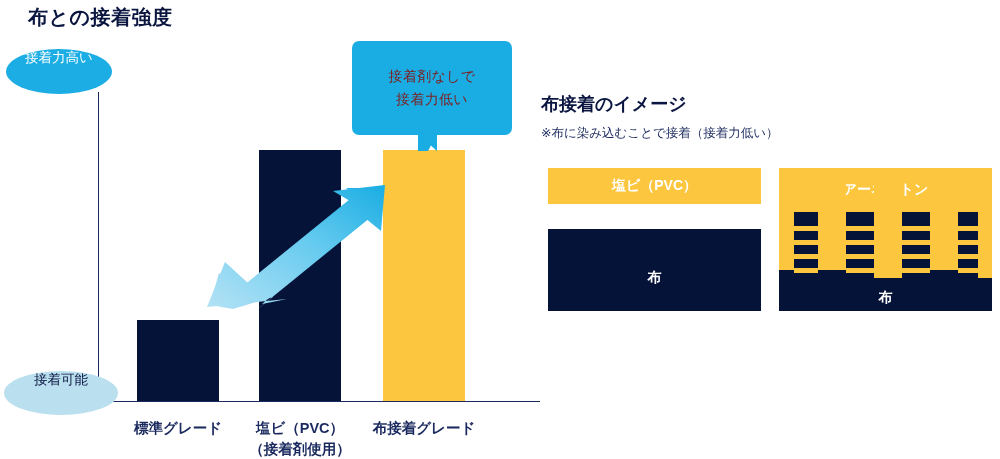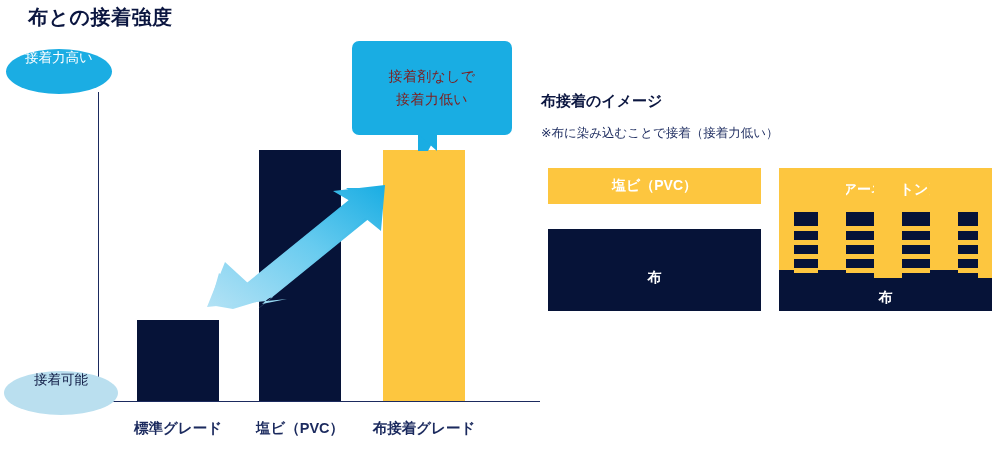--- a/index.html
+++ b/index.html
@@ -142,21 +142,21 @@
     width: 185px;
     height: 125px;
     pointer-events: none;
   }
 
   
   .panel-title {
     position: absolute;
     left: 541px;
     top: 92px;
-    font-size: 15px;
+    font-size: 18px;
     font-weight: bold;
     color: #0b1640;
     white-space: nowrap;
   }
   .panel-note {
     position: absolute;
     left: 541px;
     top: 125px;
     font-size: 12.5px;
     color: #1b2a5e;
@@ -233,20 +233,21 @@
 
 <div class="bar bar-1"></div>
 <div class="bar bar-2"></div>
 <div class="bar bar-3"></div>
 
 <div class="bar-caption cap-1">
   <div>標準グレード</div>
 </div>
 <div class="bar-caption cap-2">
   <div>塩ビ（PVC）</div>
+  <div>（接着剤使用）</div>
 </div>
 <div class="bar-caption cap-3">
   <div>布接着グレード</div>
 </div>
 
 <div class="pill pill-high">
   <span>接着力高い</span>
 </div>
 <div class="pill pill-low">
   <span>接着可能</span>

